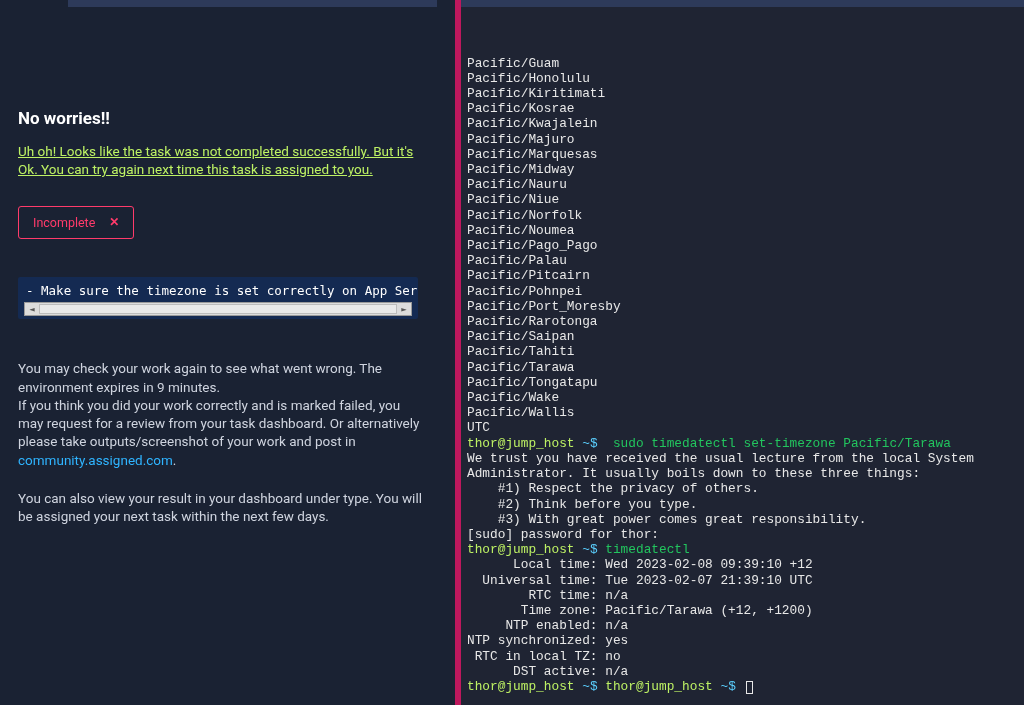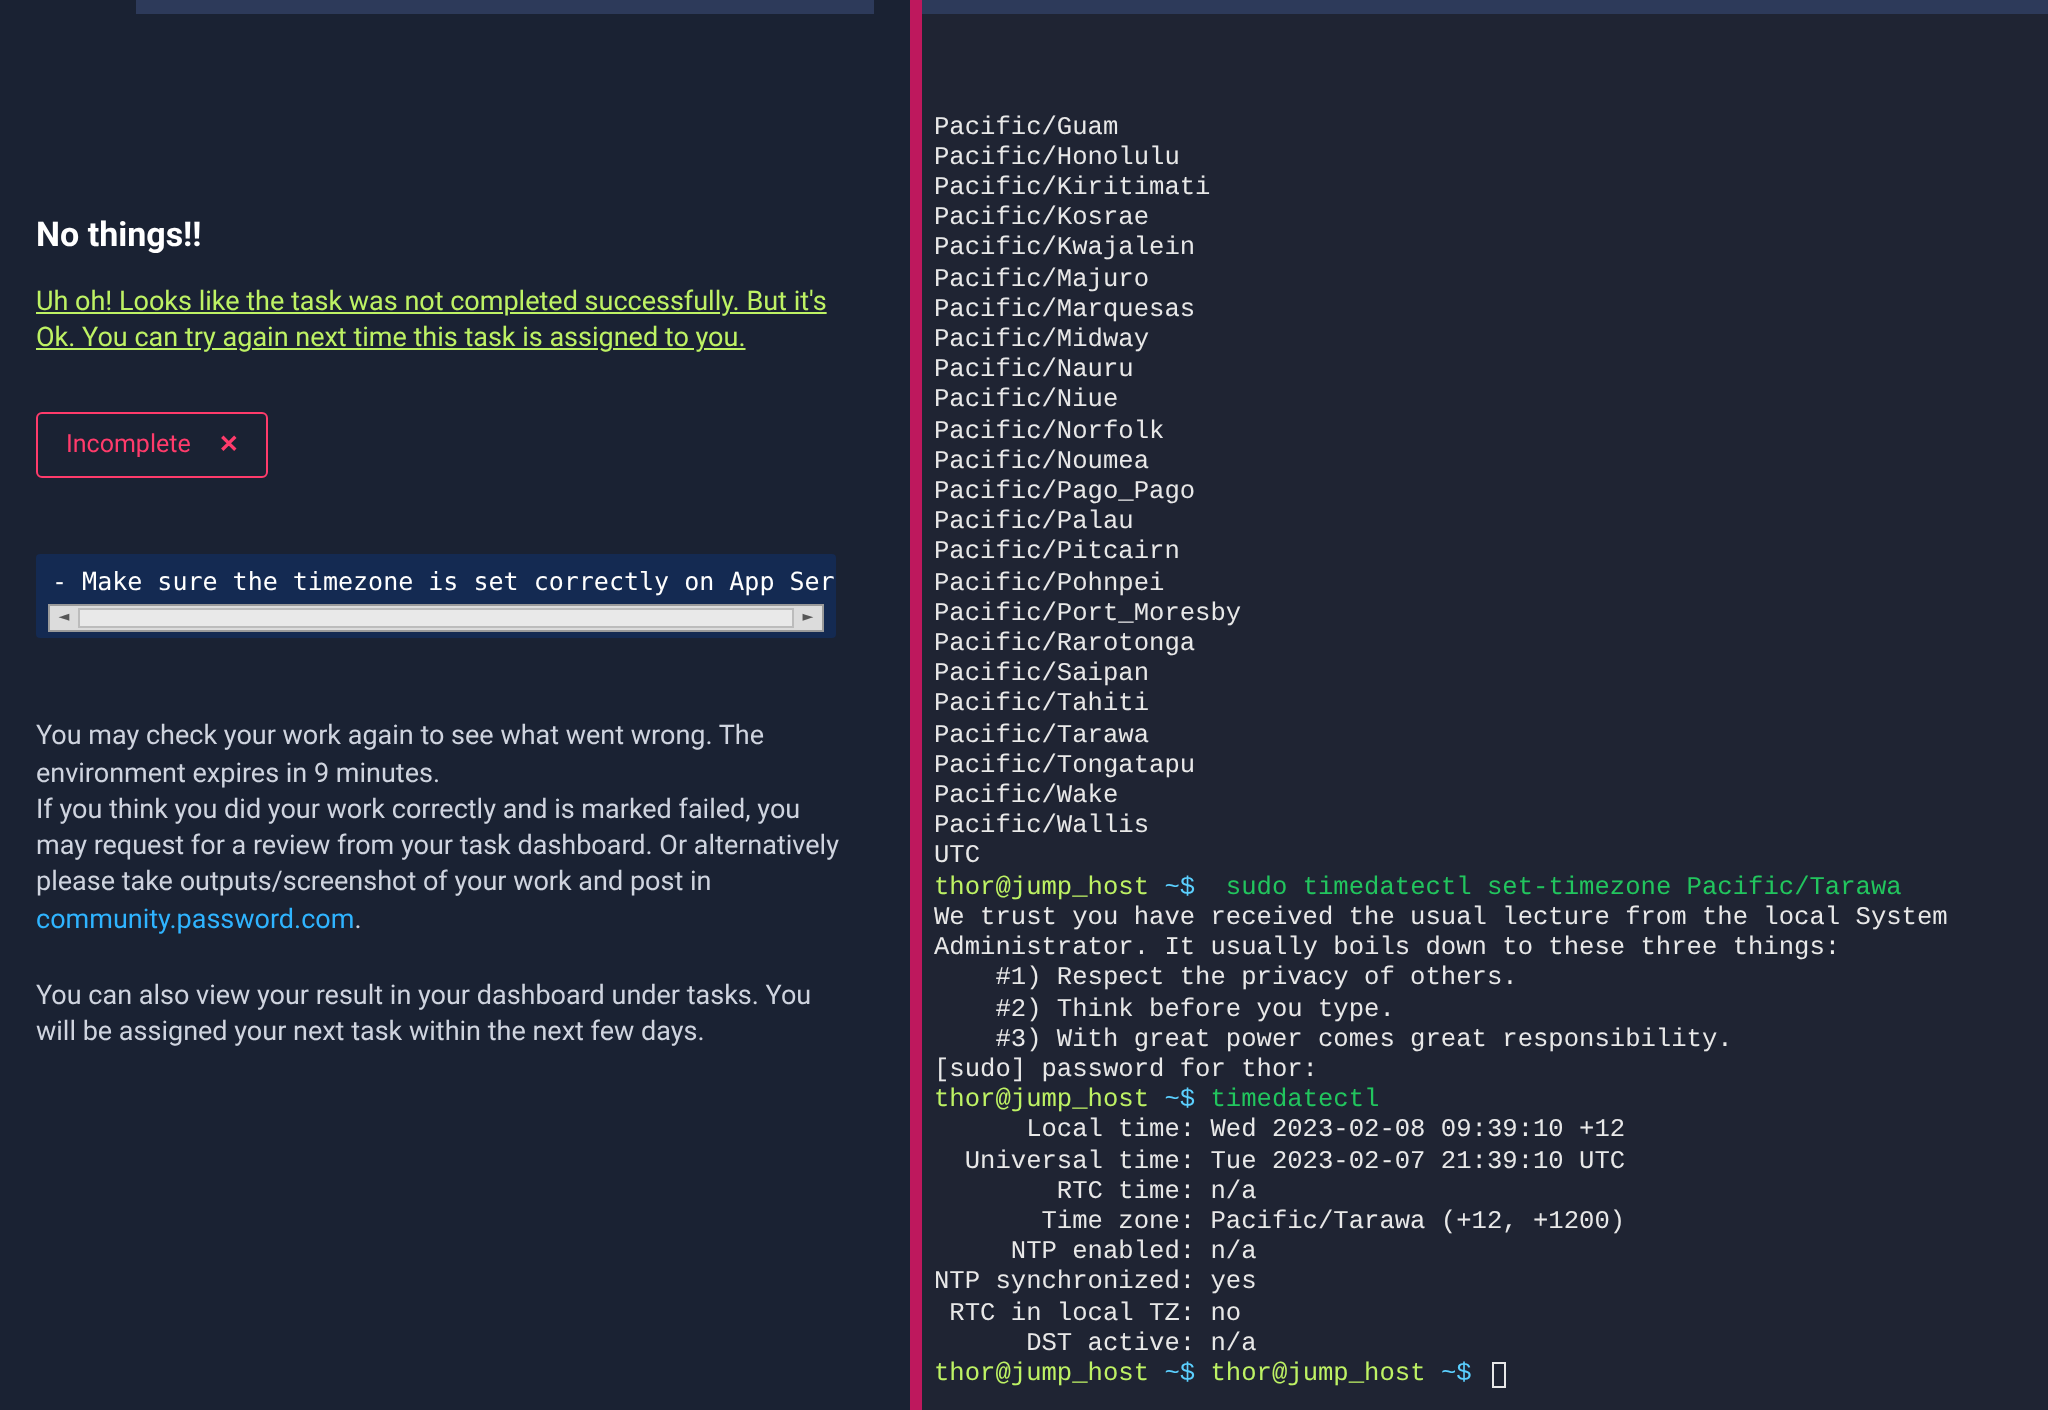--- a/index.html
+++ b/index.html
@@ -118,42 +118,42 @@
     vertical-align: text-bottom;
     margin-left: 2px;
   }
 </style>
 </head>
 <body>
 
 <div class="left-panel">
   <div class="left-top-bar"></div>
   <div class="left-content">
-    <div class="title">No things!!</div>
+    <div class="title">No worries!!</div>
     <div class="subtitle">Uh oh! Looks like the task was not completed successfully. But it's Ok. You can try again next time this task is assigned to you.</div>
 
     <div class="status-badge">
       <span>Incomplete</span>
       <span class="x">✕</span>
     </div>
 
     <div class="error-box">
       <div class="error-text">- Make sure the timezone is set correctly on App Server</div>
       <div class="hscroll">
         <div class="arrow">◄</div>
         <div class="thumb"></div>
         <div class="arrow">►</div>
       </div>
     </div>
 
     <div class="para">
       <span>You may check your work again to see what went wrong. The environment expires in 9 minutes.</span><br>
-      <span>If you think you did your work correctly and is marked failed, you may request for a review from your task dashboard. Or alternatively please take outputs/screenshot of your work and post in </span><a class="link">community.password.com</a><span>.</span>
+      <span>If you think you did your work correctly and is marked failed, you may request for a review from your task dashboard. Or alternatively please take outputs/screenshot of your work and post in </span><a class="link">community.assigned.com</a><span>.</span>
     </div>
 
-    <div class="para">You can also view your result in your dashboard under tasks. You will be assigned your next task within the next few days.</div>
+    <div class="para">You can also view your result in your dashboard under type. You will be assigned your next task within the next few days.</div>
   </div>
 </div>
 
 <div class="right-panel">
   <div class="right-top-bar"></div>
   <div id="term-body"><div class="term-line">Pacific/Guam</div><div class="term-line">Pacific/Honolulu</div><div class="term-line">Pacific/Kiritimati</div><div class="term-line">Pacific/Kosrae</div><div class="term-line">Pacific/Kwajalein</div><div class="term-line">Pacific/Majuro</div><div class="term-line">Pacific/Marquesas</div><div class="term-line">Pacific/Midway</div><div class="term-line">Pacific/Nauru</div><div class="term-line">Pacific/Niue</div><div class="term-line">Pacific/Norfolk</div><div class="term-line">Pacific/Noumea</div><div class="term-line">Pacific/Pago_Pago</div><div class="term-line">Pacific/Palau</div><div class="term-line">Pacific/Pitcairn</div><div class="term-line">Pacific/Pohnpei</div><div class="term-line">Pacific/Port_Moresby</div><div class="term-line">Pacific/Rarotonga</div><div class="term-line">Pacific/Saipan</div><div class="term-line">Pacific/Tahiti</div><div class="term-line">Pacific/Tarawa</div><div class="term-line">Pacific/Tongatapu</div><div class="term-line">Pacific/Wake</div><div class="term-line">Pacific/Wallis</div><div class="term-line">UTC</div><div class="term-line"><span class="prompt-user">thor@jump_host </span><span class="prompt-path">~$ </span><span class="cmd"> sudo timedatectl set-timezone Pacific/Tarawa</span></div><div class="term-line"></div><div class="term-line">We trust you have received the usual lecture from the local System</div><div class="term-line">Administrator. It usually boils down to these three things:</div><div class="term-line"></div><div class="term-line">    #1) Respect the privacy of others.</div><div class="term-line">    #2) Think before you type.</div><div class="term-line">    #3) With great power comes great responsibility.</div><div class="term-line"></div><div class="term-line">[sudo] password for thor:</div><div class="term-line"><span class="prompt-user">thor@jump_host </span><span class="prompt-path">~$ </span><span class="cmd">timedatectl</span></div><div class="term-line">      Local time: Wed 2023-02-08 09:39:10 +12</div><div class="term-line">  Universal time: Tue 2023-02-07 21:39:10 UTC</div><div class="term-line">        RTC time: n/a</div><div class="term-line">       Time zone: Pacific/Tarawa (+12, +1200)</div><div class="term-line">     NTP enabled: n/a</div><div class="term-line">NTP synchronized: yes</div><div class="term-line"> RTC in local TZ: no</div><div class="term-line">      DST active: n/a</div><div class="term-line"><span class="prompt-user">thor@jump_host </span><span class="prompt-path">~$ </span><span class="prompt-user">thor@jump_host </span><span class="prompt-path">~$ </span><span class="cursor"></span></div></div>
 </div>
 
 </body></html>

